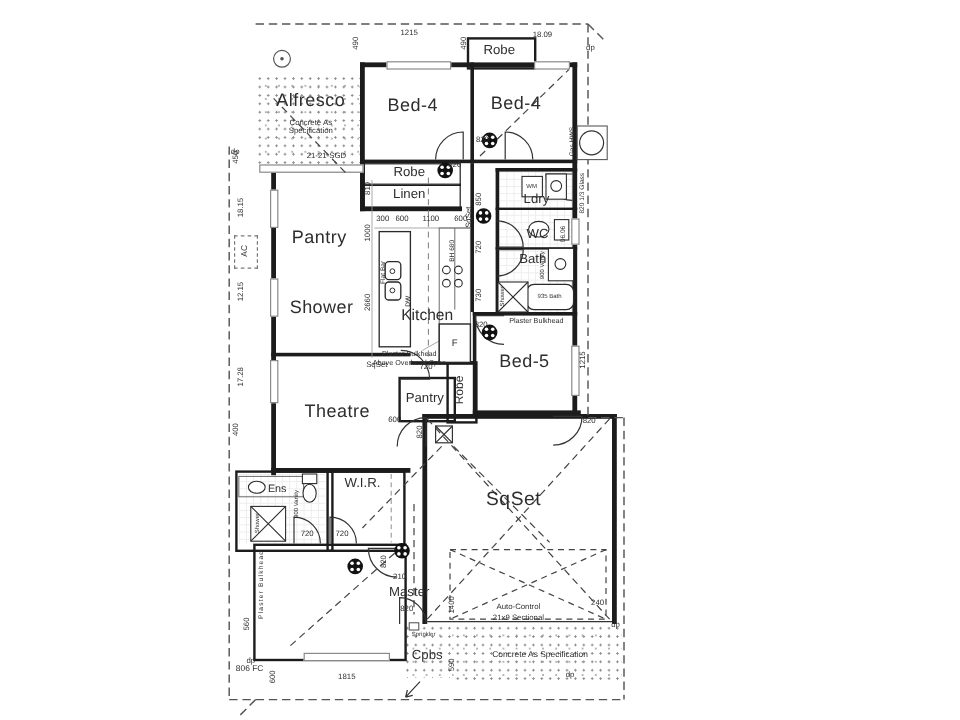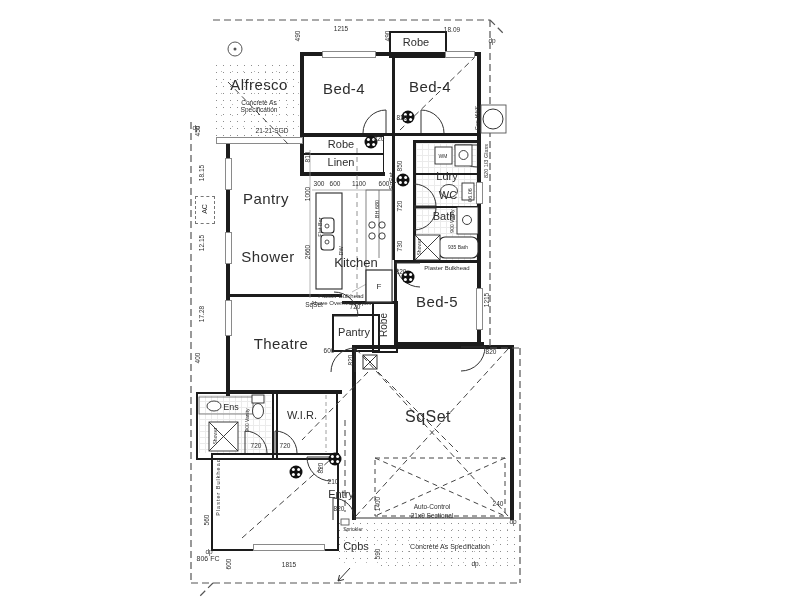--- a/index.html
+++ b/index.html
@@ -252,31 +252,31 @@
   <div class="lbl tiny wrap" style="left:259px;top:106px;width:58px;white-space:normal;">Concrete As Specification</div>
   <div class="lbl tiny" style="left:272px;top:130px;">21-21-SGD</div>
   <div class="lbl big" style="left:344px;top:88px;">Bed-4</div>
   <div class="lbl big" style="left:430px;top:86px;">Bed-4</div>
   <div class="lbl med" style="left:416px;top:42px;">Robe</div>
   <div class="lbl med" style="left:341px;top:144px;">Robe</div>
   <div class="lbl med" style="left:341px;top:162px;">Linen</div>
   <div class="lbl big" style="left:266px;top:198px;">Pantry</div>
   <div class="lbl big" style="left:268px;top:256px;">Shower</div>
   <div class="lbl" style="left:356px;top:262px;font-size:13px;">Kitchen</div>
-  <div class="lbl med" style="left:447px;top:176px;">Ldry</div>
+  <div class="lbl med" style="left:447px;top:166px;">Ldry</div>
   <div class="lbl med" style="left:448px;top:195px;">WC</div>
   <div class="lbl med" style="left:444px;top:216px;text-align:center;">Bath</div>
   <div class="lbl big" style="left:437px;top:301px;">Bed-5</div>
   <div class="lbl big" style="left:281px;top:343px;">Theatre</div>
   <div class="lbl med" style="left:354px;top:332px;">Pantry</div>
   <div class="lbl sm v" style="left:383px;top:325px;font-size:10px;">Robe</div>
   <div class="lbl big2" style="left:428px;top:417px;">SqSet</div>
   <div class="lbl sm" style="left:231px;top:407px;">Ens</div>
-  <div class="lbl med" style="left:302px;top:415px;">W.I.R.</div>
-  <div class="lbl med" style="left:341px;top:494px;">Entry</div>
+  <div class="lbl med" style="left:302px;top:403px;">W.I.R.</div>
+  <div class="lbl med" style="left:341px;top:494px;">Master</div>
   <div class="lbl med" style="left:356px;top:546px;">Cpbs</div>
 
   <div class="lbl micro v" style="left:320px;top:227px;">Flat Bar</div>
   <div class="lbl micro v" style="left:341px;top:251px;">DW</div>
   <div class="lbl micro v" style="left:377px;top:209px;">BH 680</div>
   <div class="lbl sm" style="left:379px;top:286px;font-size:8px;">F</div>
   <div class="lbl micro" style="left:443px;top:156px;font-size:5px;">WM</div>
   <div class="lbl tiny" style="left:314px;top:304px;">SqSet</div>
   <div class="lbl tiny v" style="left:391px;top:181px;">SqSet</div>
   <div class="lbl tiny" style="left:341px;top:296px;font-size:6px;">Plaster Bulkhead</div>

